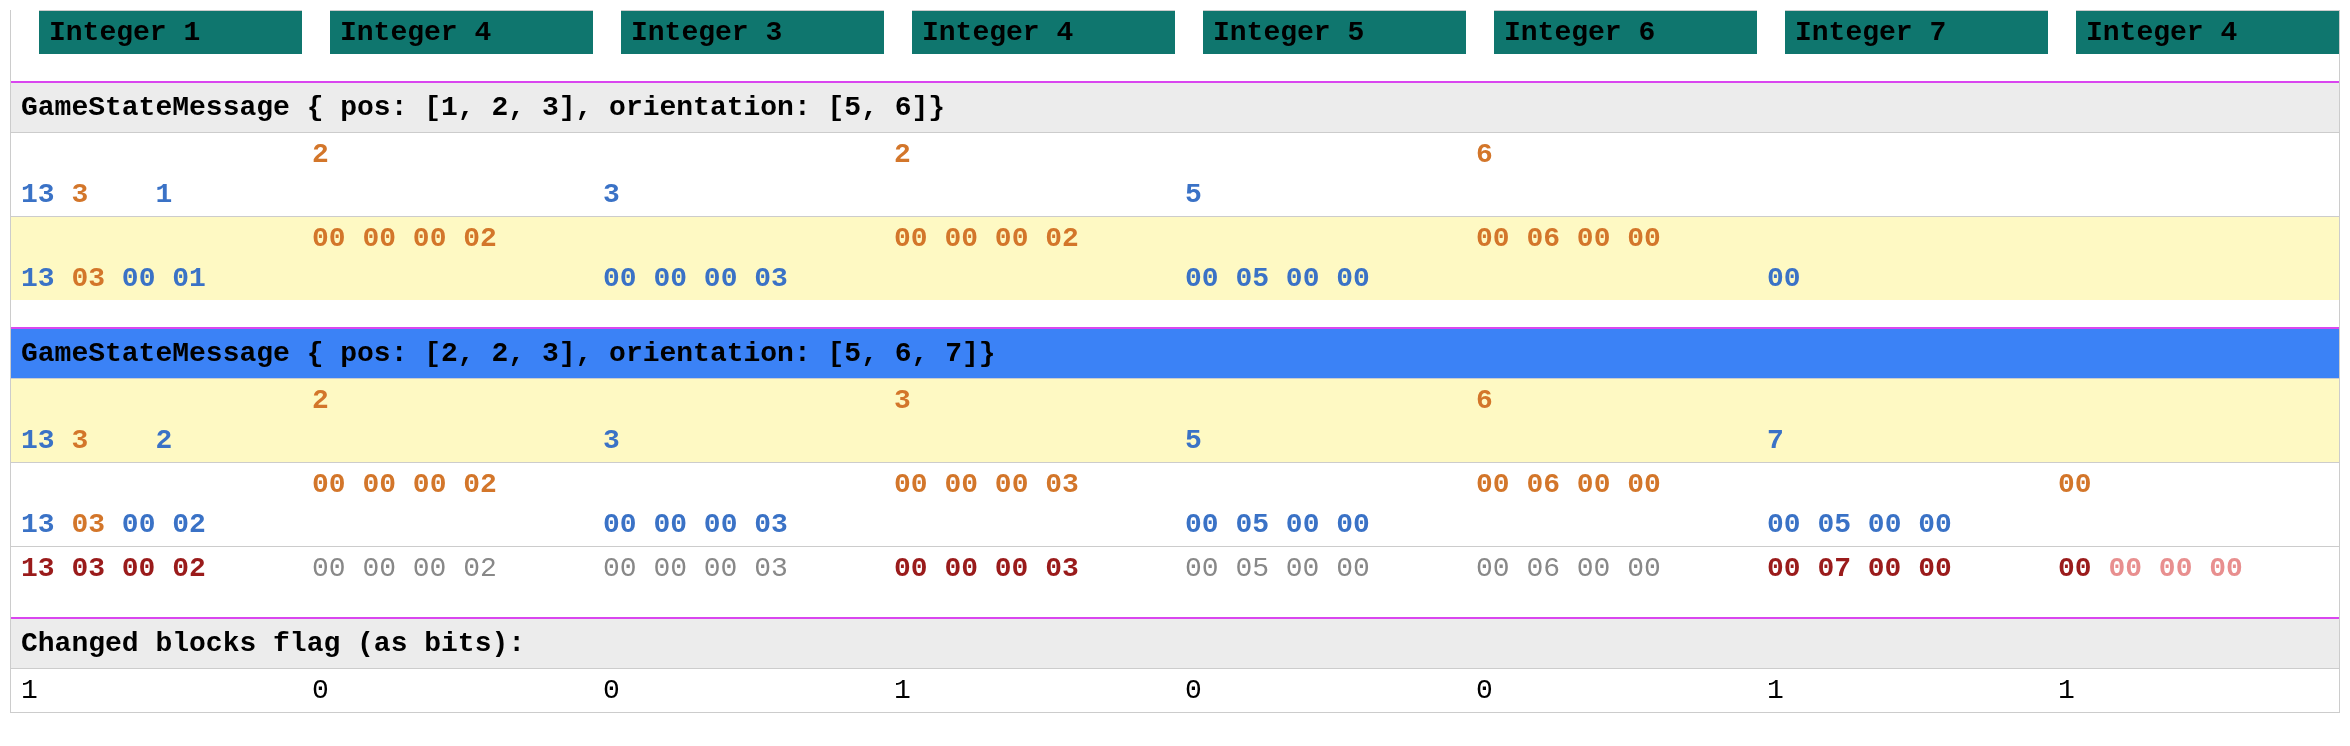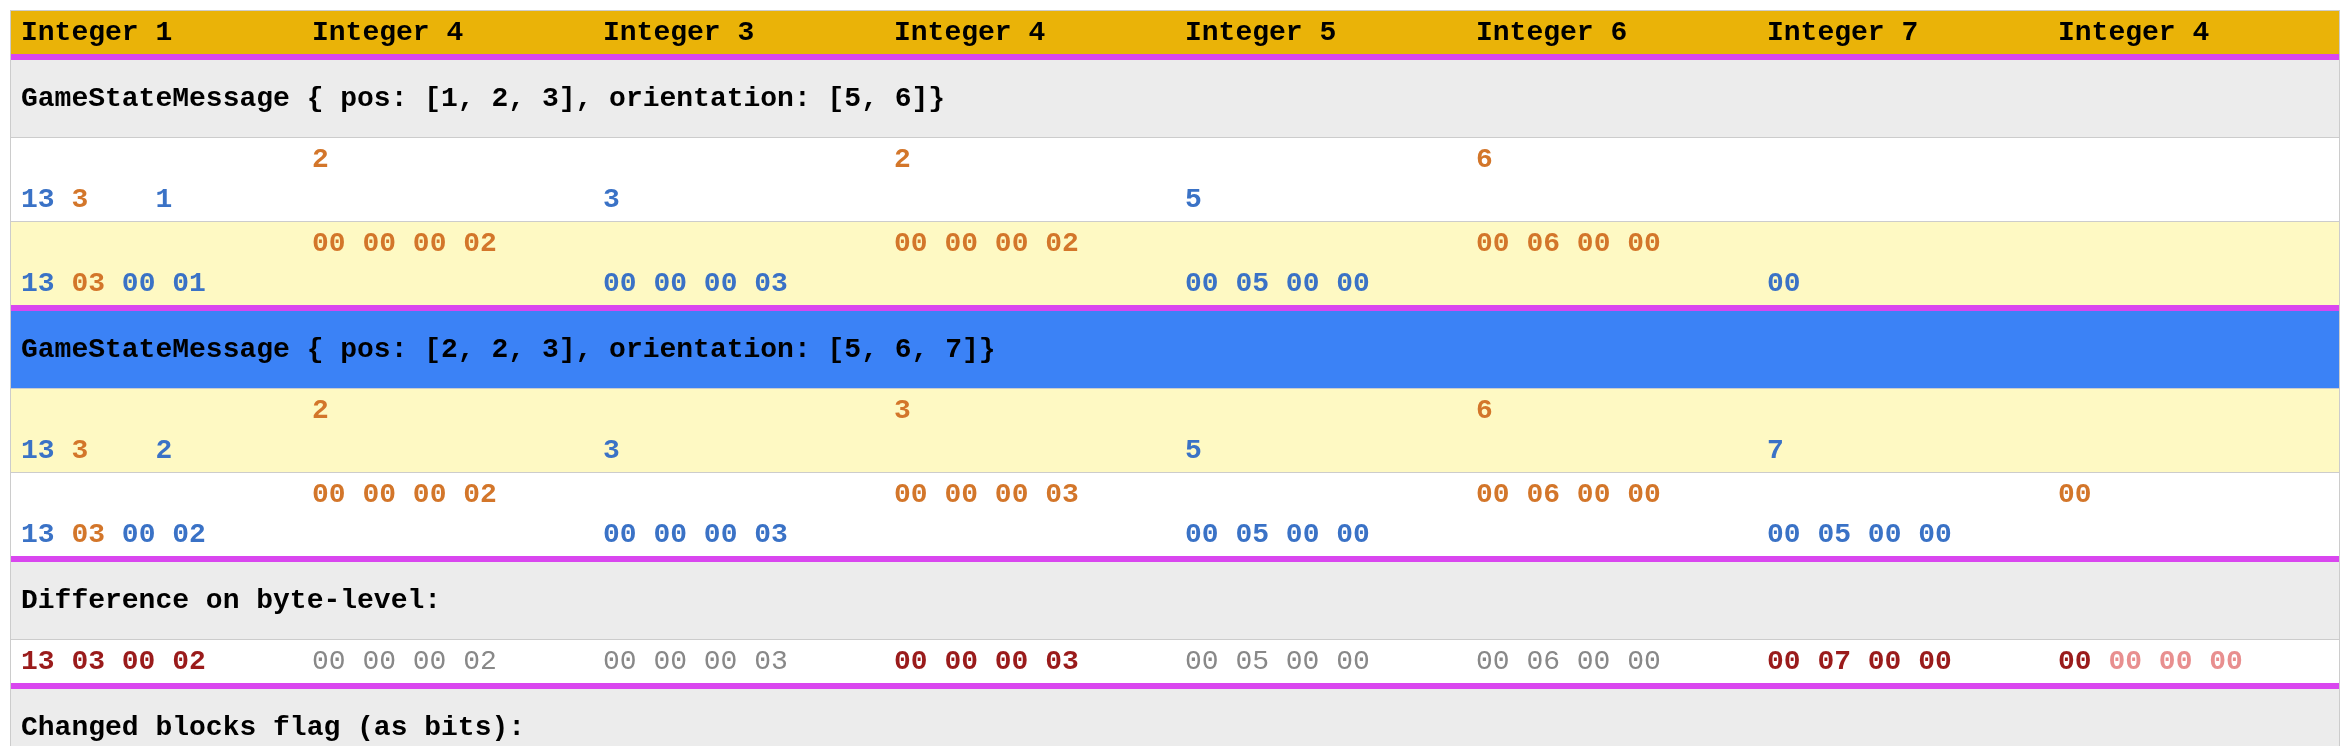--- a/index.html
+++ b/index.html
@@ -20,30 +20,32 @@
   .row {
     display: contents;
   }
   .cell {
     padding: 6px 10px;
     border-top: 1px solid #ccc;
     white-space: nowrap;
     overflow: hidden;
   }
   .header .cell {
-    background: #eab308;
+    background: #0f766e;
     font-weight: bold;
     color: #000;
+    margin-left: 28px;
   }
   .full {
     grid-column: 1 / -1;
-    padding: 23px 10px;
-    border-top: 6px solid #d946ef;
+    padding: 9px 10px;
+    border-top: 2px solid #d946ef;
     font-weight: bold;
     background: #ececec;
+    margin-top: 27px;
   }
   .alt .cell { background: #fef9c3; }
   .white .cell { background: #fff; }
   .full.white { background: #3b82f6; font-weight: normal; }
   .blue { color: #3a72c6; margin-top: 40px; }
   .orange { color: #d3762a; }
   .darkred { color: #9a1b1b; }
   .lightred { color: #e88f8f; }
   .grey { color: #888; font-weight: normal; }
   .bold { font-weight: bold; }
@@ -106,21 +108,20 @@
     <div class="cell"><span class="sp blue">13</span><span class="sp" style="white-space: pre;"> </span><span class="sp orange">03</span><span class="sp" style="white-space: pre;"> </span><span class="sp blue">00</span><span class="sp" style="white-space: pre;"> </span><span class="sp blue">02</span></div>
     <div class="cell"><span class="sp orange">00</span><span class="sp" style="white-space: pre;"> </span><span class="sp orange">00</span><span class="sp" style="white-space: pre;"> </span><span class="sp orange">00</span><span class="sp" style="white-space: pre;"> </span><span class="sp orange">02</span></div>
     <div class="cell"><span class="sp blue">00</span><span class="sp" style="white-space: pre;"> </span><span class="sp blue">00</span><span class="sp" style="white-space: pre;"> </span><span class="sp blue">00</span><span class="sp" style="white-space: pre;"> </span><span class="sp blue">03</span></div>
     <div class="cell"><span class="sp orange">00</span><span class="sp" style="white-space: pre;"> </span><span class="sp orange">00</span><span class="sp" style="white-space: pre;"> </span><span class="sp orange">00</span><span class="sp" style="white-space: pre;"> </span><span class="sp orange">03</span></div>
     <div class="cell"><span class="sp blue">00</span><span class="sp" style="white-space: pre;"> </span><span class="sp blue">05</span><span class="sp" style="white-space: pre;"> </span><span class="sp blue">00</span><span class="sp" style="white-space: pre;"> </span><span class="sp blue">00</span></div>
     <div class="cell"><span class="sp orange">00</span><span class="sp" style="white-space: pre;"> </span><span class="sp orange">06</span><span class="sp" style="white-space: pre;"> </span><span class="sp orange">00</span><span class="sp" style="white-space: pre;"> </span><span class="sp orange">00</span></div>
     <div class="cell"><span class="sp blue">00</span><span class="sp" style="white-space: pre;"> </span><span class="sp blue">05</span><span class="sp" style="white-space: pre;"> </span><span class="sp blue">00</span><span class="sp" style="white-space: pre;"> </span><span class="sp blue">00</span></div>
     <div class="cell"><span class="sp orange">00</span></div>
   </div>
 
-  <div class="full">Difference on byte-level:</div>
 
   <div class="row white bold">
     <div class="cell"><span class="sp darkred">13 03 00 02</span></div>
     <div class="cell"><span class="sp grey">00 00 00 02</span></div>
     <div class="cell"><span class="sp grey">00 00 00 03</span></div>
     <div class="cell"><span class="sp darkred">00 00 00 03</span></div>
     <div class="cell"><span class="sp grey">00 05 00 00</span></div>
     <div class="cell"><span class="sp grey">00 06 00 00</span></div>
     <div class="cell"><span class="sp darkred">00 07 00 00</span></div>
     <div class="cell"><span class="sp darkred">00</span><span class="sp" style="white-space: pre;"> </span><span class="sp lightred">00 00 00</span></div>

